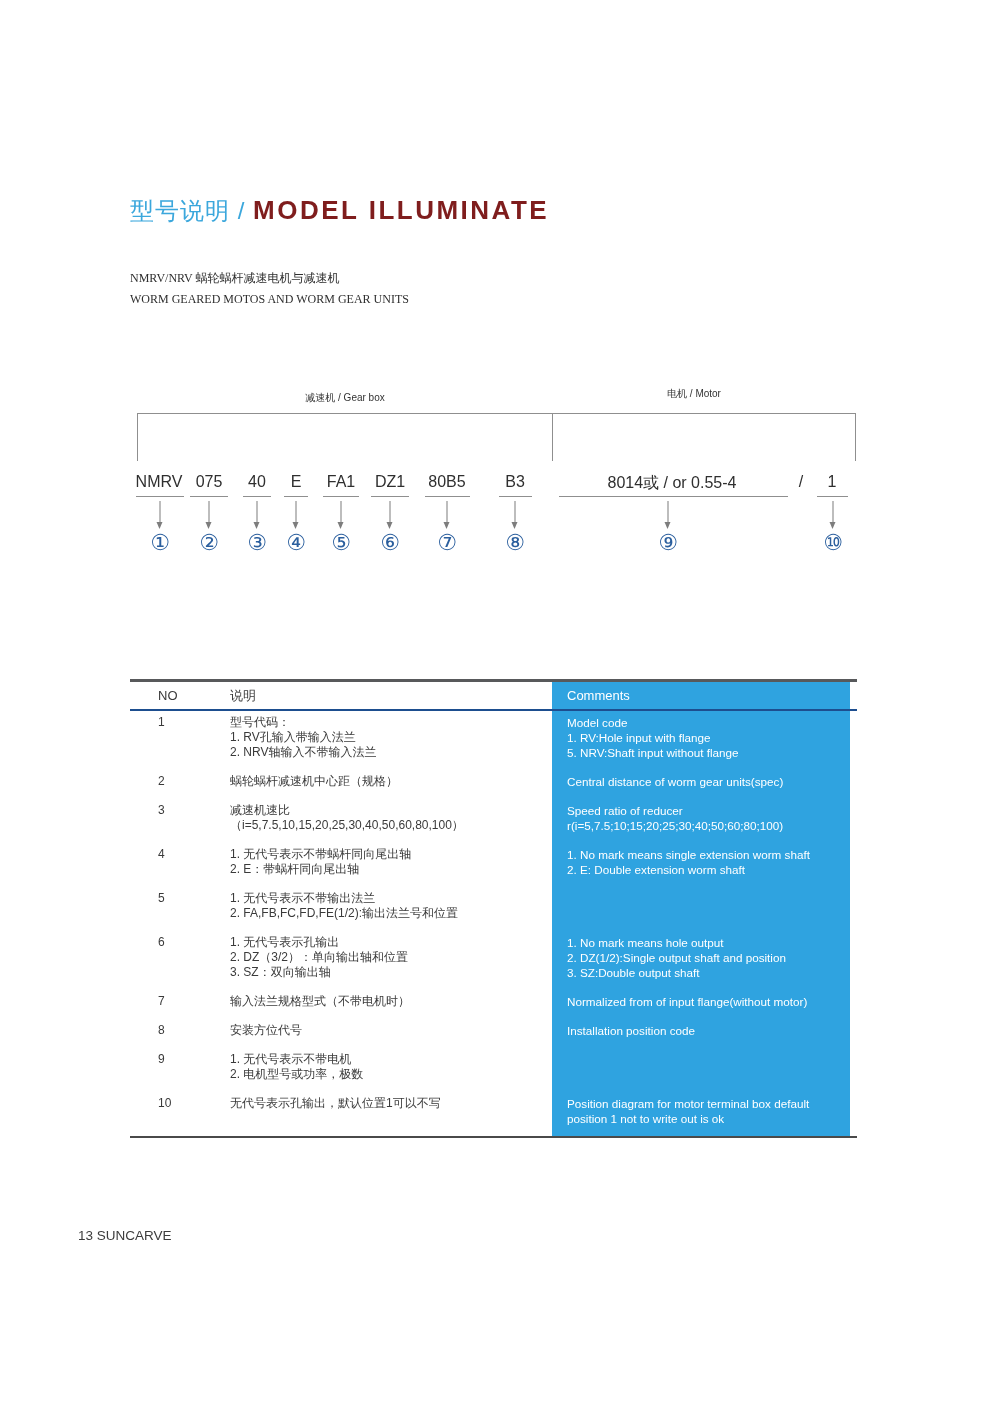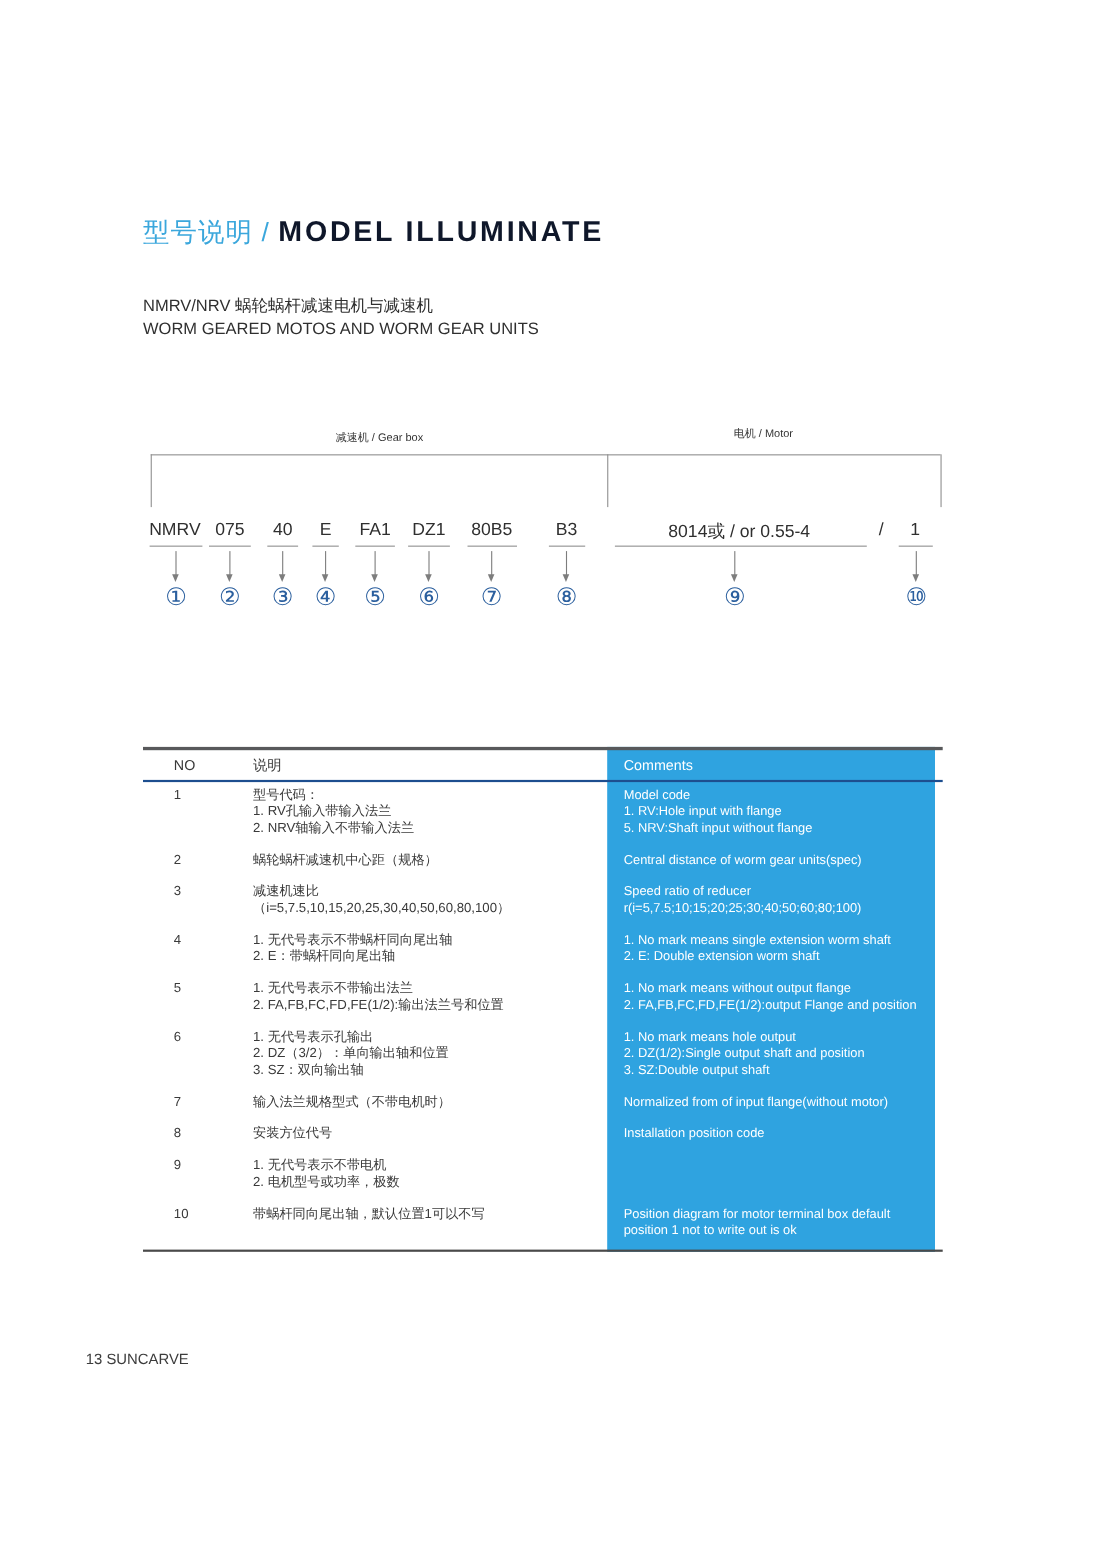--- a/index.html
+++ b/index.html
@@ -6,23 +6,23 @@
   body{
     width:1000px;height:1414px;background:#ffffff;
     font-family:"Liberation Sans","DejaVu Sans",sans-serif;
     color:#3a3a3a;overflow:hidden;
   }
   .page{position:relative;width:1000px;height:1414px;background:#fff;}
 
   
   .title{position:absolute;left:130px;top:190px;white-space:nowrap;}
   .title .zh{font-size:24px;color:#3ba7dc;letter-spacing:1px;}
-  .title .en{font-size:26px;font-weight:700;color:#0f172a;letter-spacing:2.5px;}
-
-  .subtitle{position:absolute;left:130px;top:268px;font-size:15px;line-height:21px;color:#2f2f2f;}
+  .title .en{font-size:26px;font-weight:700;color:#7f1d1d;letter-spacing:2.5px;}
+
+  .subtitle{position:absolute;left:130px;top:268px;font-size:12px;line-height:21px;color:#2f2f2f;font-family:Liberation Serif, serif;}
 
   
   .dg-label{position:absolute;font-size:10px;color:#333;transform:translateX(-50%);white-space:nowrap;}
   .br-h{position:absolute;height:1px;background:#8f8f8f;}
   .br-v{position:absolute;width:1px;background:#8f8f8f;}
   .code{position:absolute;top:473px;font-size:16px;color:#2f2f2f;transform:translateX(-50%);white-space:nowrap;}
   .uline{position:absolute;top:496px;height:1px;background:#8f8f8f;}
   .arrow{position:absolute;top:501px;width:1px;height:22px;background:#7d7d7d;transform:translateX(-0.5px);}
   .arrow::after{content:'';position:absolute;left:-3px;bottom:-6px;
     border-left:3.5px solid transparent;border-right:3.5px solid transparent;border-top:7px solid #7d7d7d;}
@@ -150,22 +150,20 @@
       <div class="c-no">4</div>
       <div class="c-desc lines">1. 无代号表示不带蜗杆同向尾出轴
 2. E：带蜗杆同向尾出轴</div>
       <div class="c-com lines">1. No mark means single extension worm shaft
 2. E: Double extension worm shaft</div>
     </div>
     <div class="row">
       <div class="c-no">5</div>
       <div class="c-desc lines">1. 无代号表示不带输出法兰
 2. FA,FB,FC,FD,FE(1/2):输出法兰号和位置</div>
-      <div class="c-com lines">1. No mark means without output flange
-2. FA,FB,FC,FD,FE(1/2):output Flange and position</div>
     </div>
     <div class="row">
       <div class="c-no">6</div>
       <div class="c-desc lines">1. 无代号表示孔输出
 2. DZ（3/2）：单向输出轴和位置
 3. SZ：双向输出轴</div>
       <div class="c-com lines">1. No mark means hole output
 2. DZ(1/2):Single output shaft and position
 3. SZ:Double output shaft</div>
     </div>
@@ -179,21 +177,21 @@
       <div class="c-desc lines">安装方位代号</div>
       <div class="c-com lines">Installation position code</div>
     </div>
     <div class="row">
       <div class="c-no">9</div>
       <div class="c-desc lines">1. 无代号表示不带电机
 2. 电机型号或功率，极数</div>
     </div>
     <div class="row">
       <div class="c-no">10</div>
-      <div class="c-desc lines">带蜗杆同向尾出轴，默认位置1可以不写</div>
+      <div class="c-desc lines">无代号表示孔输出，默认位置1可以不写</div>
       <div class="c-com lines">Position diagram for motor terminal box default
 position 1 not to write out is ok</div>
     </div>
 
     <div class="t-pad"></div>
     <div class="t-bottom"></div>
   </div>
 
   <div class="footer">
     <span class="pg">13</span><span> SUNCARVE</span>

